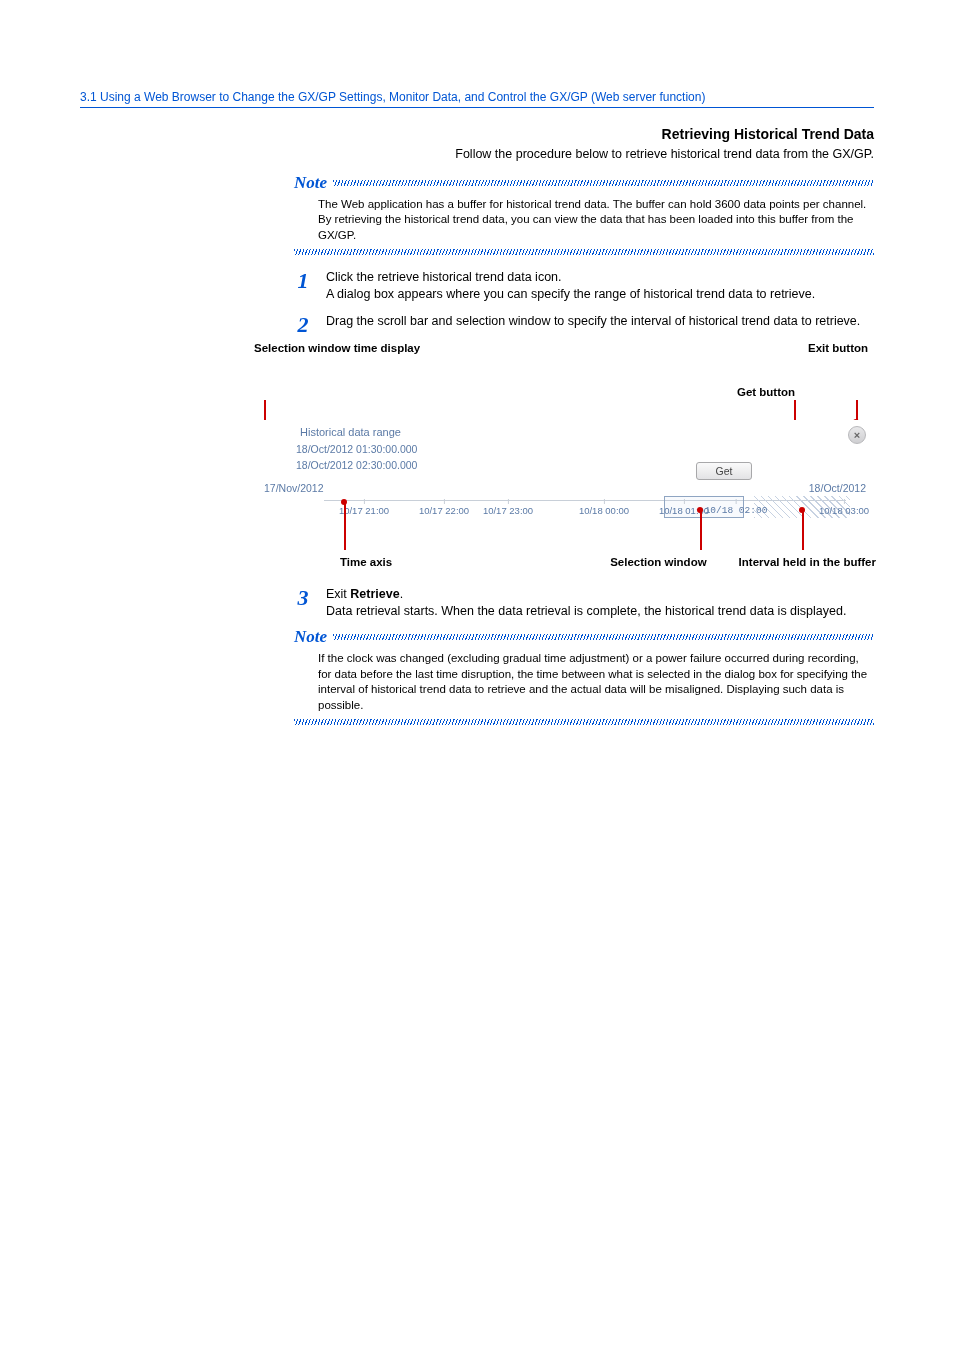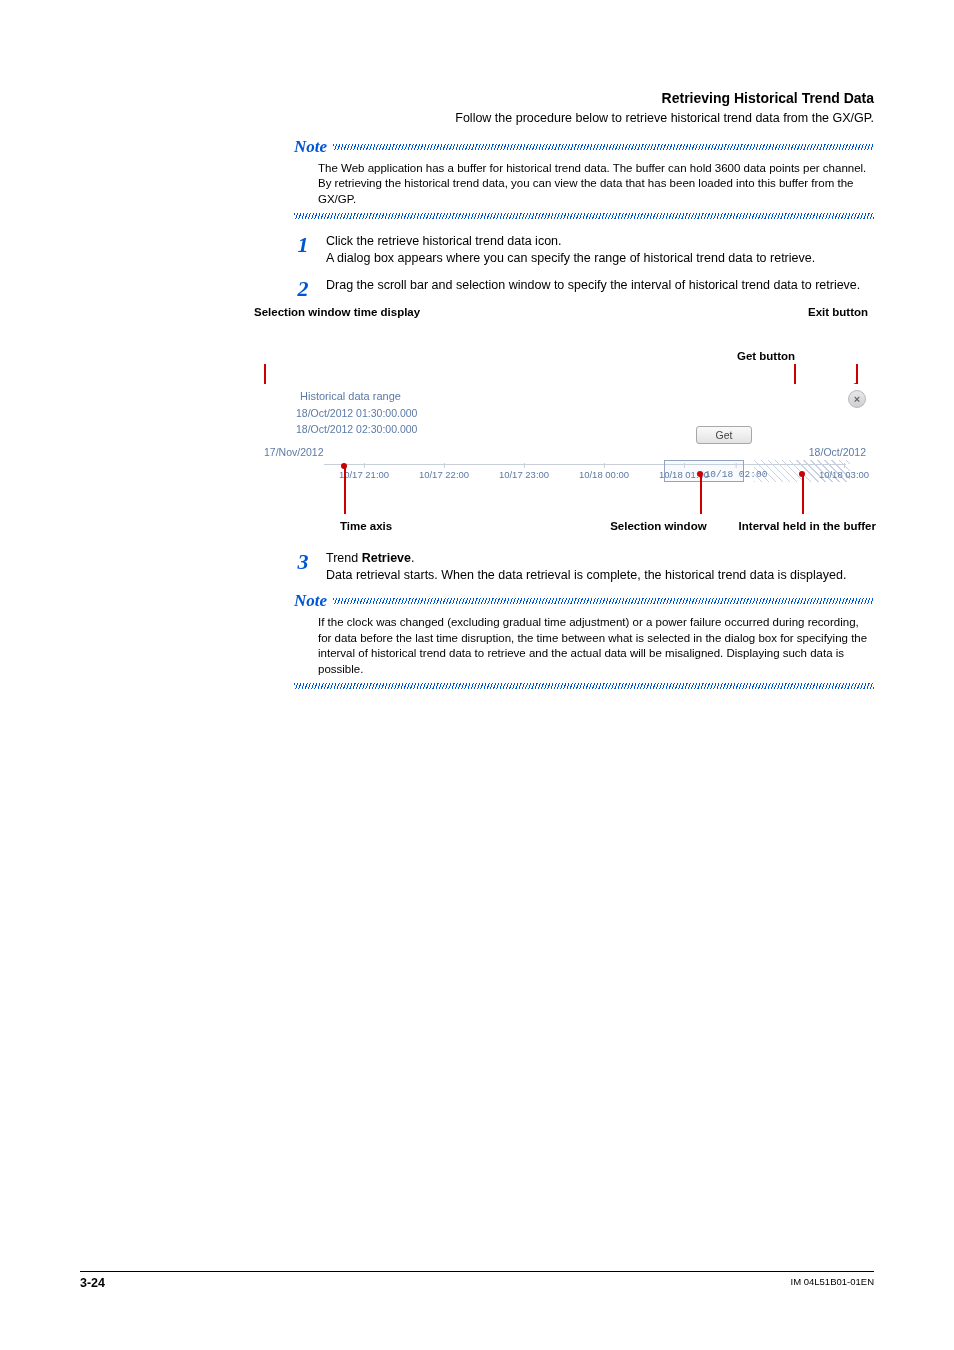--- a/index.html
+++ b/index.html
@@ -222,20 +222,21 @@
     font-size: 11px;
   }
   .footer .pnum { font-weight: bold; font-size: 12.5px; }
   .footer .docid { font-size: 9.5px; }
 </style>
 </head>
 <body>
 
 <div class="page">
 
+  <div class="breadcrumb">3.1  Using a Web Browser to Change the GX/GP Settings, Monitor Data, and Control the GX/GP (Web server function)</div>
 
   <div class="content">
 
     <div class="section-title">Retrieving Historical Trend Data</div>
     <div class="body-text">Follow the procedure below to retrieve historical trend data from the GX/GP.</div>
 
     <div class="note-block">
       <div class="note-header">
         <span class="note-label">Note</span>
         <span class="hatch"></span>
@@ -292,21 +293,21 @@
 
           <div class="sel-window" style="left:400px; width:80px;">
             <div class="sel-handle" style="left:-5px;"></div>
             <div class="sel-handle" style="right:-5px;"></div>
           </div>
 
           <div class="hashed-interval" style="left:490px; width:96px;"></div>
 
           <span class="tick" style="left:100px;">10/17 21:00</span>
           <span class="tick" style="left:180px;">10/17 22:00</span>
-          <span class="tick" style="left:260px;">10/17 23:00</span>
+          <span class="tick" style="left:244px;">10/17 23:00</span>
           <span class="tick" style="left:340px;">10/18 00:00</span>
           <span class="tick" style="left:420px;">10/18 01:00</span>
           <span class="tick" style="left:472px;font-family:Liberation Mono, monospace;">10/18 02:00</span>
           <span class="tick" style="left:580px;">10/18 03:00</span>
         </div>
       </div>
 
       <div style="position:relative; height:22px;">
         <div class="pointer-dot" style="left:90px; top:-30px;"></div>
         <div class="pointer-line" style="left:90px; top:-30px; height:48px;"></div>
@@ -321,35 +322,31 @@
         <span class="spacer"></span>
         <span style="margin-right:32px;">Selection window</span>
         <span>Interval held in the buffer</span>
       </div>
     </div>
 
     <div class="step" style="margin-top:18px;">
       <div class="step-num">3</div>
       <div class="step-body">
         <div>
-          <span>Trend </span><b>Retrieve</b><span>.</span>
+          <span>Exit </span><b>Retrieve</b><span>.</span>
         </div>
         <div>Data retrieval starts. When the data retrieval is complete, the historical trend data is displayed.</div>
       </div>
     </div>
 
     <div class="note-block">
       <div class="note-header">
         <span class="note-label">Note</span>
         <span class="hatch"></span>
       </div>
       <div class="note-body">If the clock was changed (excluding gradual time adjustment) or a power failure occurred during recording, for data before the last time disruption, the time between what is selected in the dialog box for specifying the interval of historical trend data to retrieve and the actual data will be misaligned. Displaying such data is possible.</div>
       <div class="hatch-full"></div>
     </div>
 
   </div>
 
-  <div class="footer">
-    <span class="pnum">3-24</span>
-    <span class="docid">IM 04L51B01-01EN</span>
-  </div>
 
 </div>
 
 </body></html>

